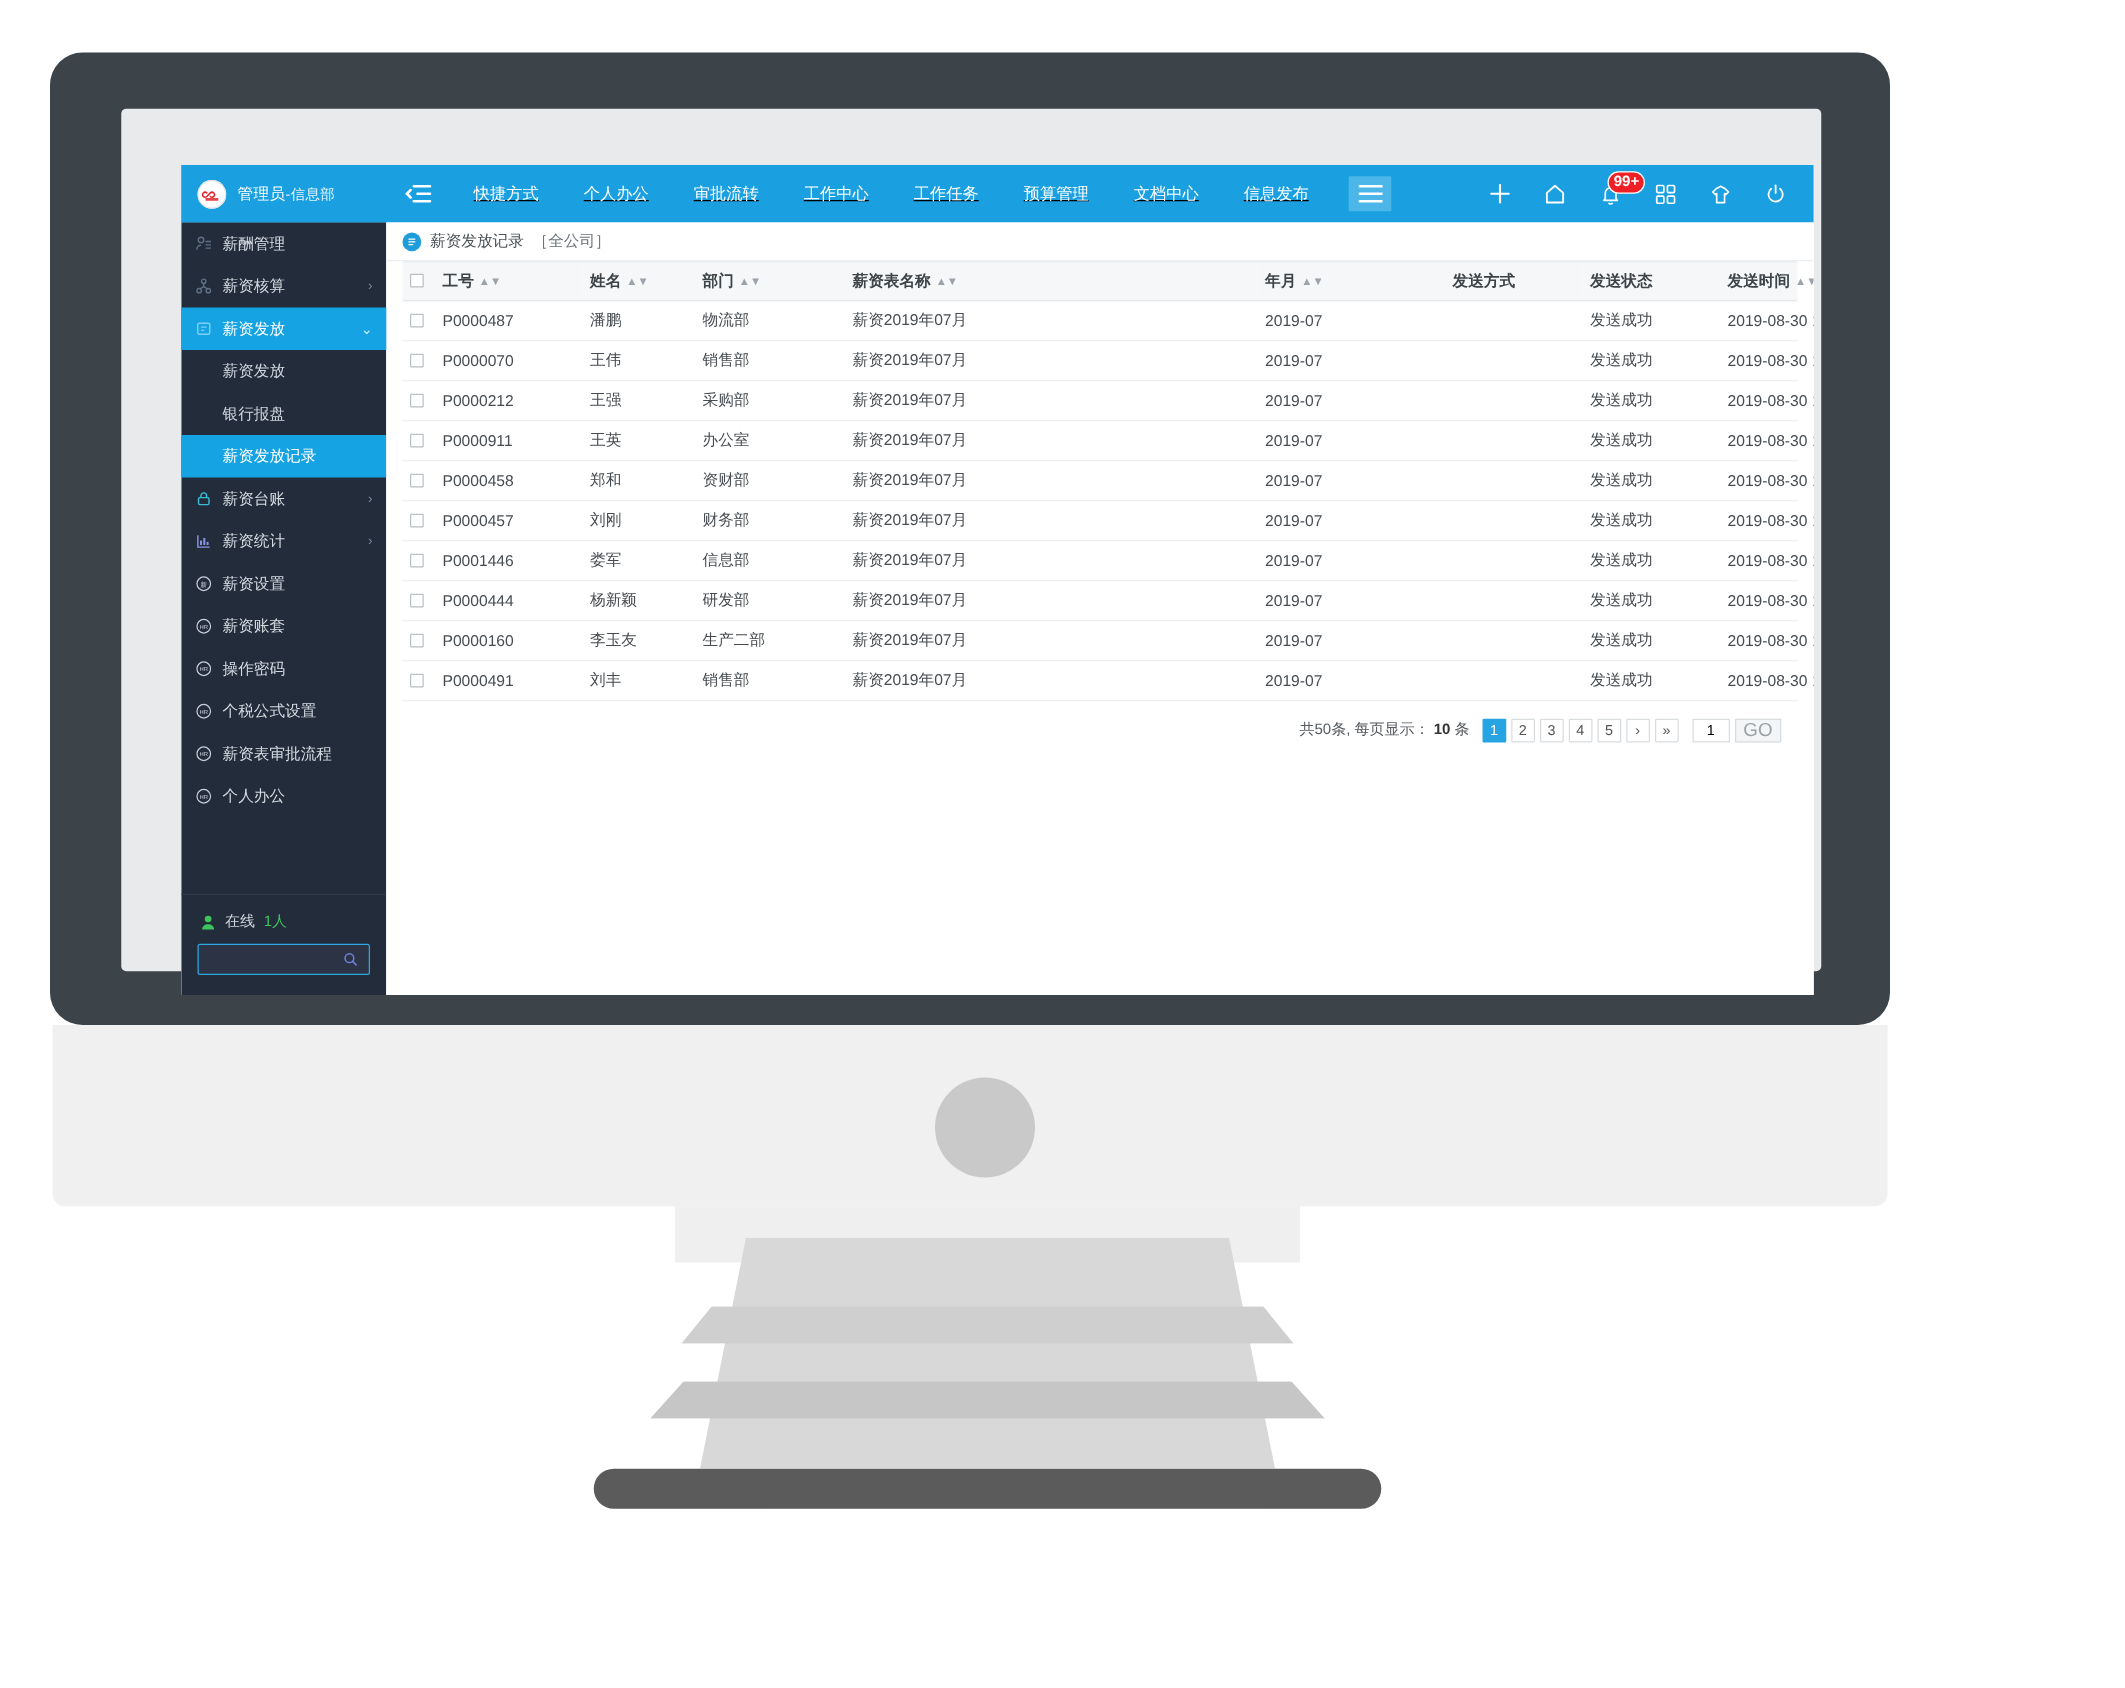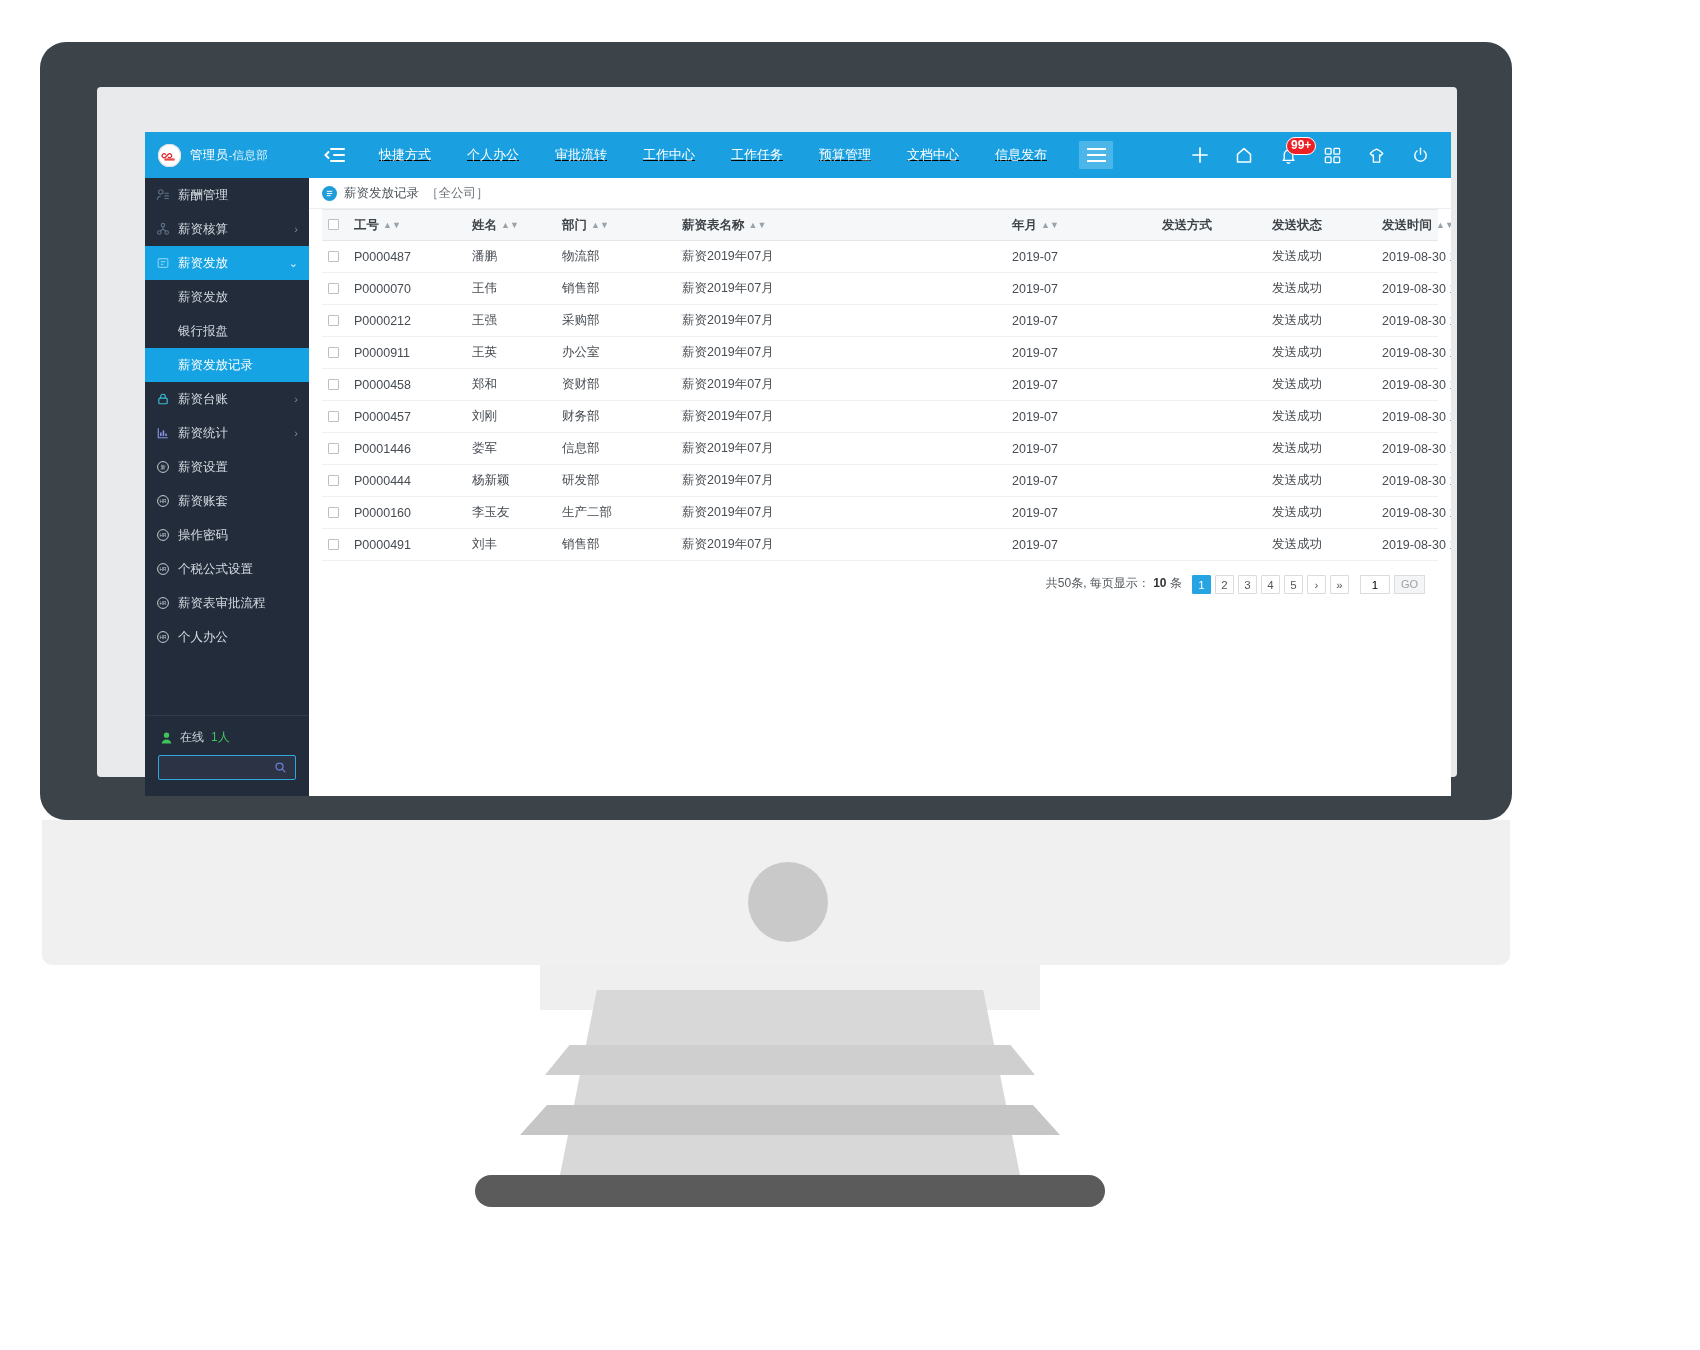--- a/index.html
+++ b/index.html
@@ -118,21 +118,21 @@
   
   .pager{display:flex;align-items:flex-start;justify-content:flex-end;gap:4px;padding:14px 13px 0 0;font-size:12px;color:#555b60;}
   .pg-txt{margin-right:6px;}
   .pg-txt b{font-weight:bold;color:#333;}
   .pg{min-width:19px;height:19px;line-height:19px;text-align:center;border:1px solid #d9dde0;background:#fff;
       font-size:11.5px;color:#555;cursor:pointer;box-sizing:border-box;padding:0 4px;border-radius:1px;}
   .pg.cur{background:#27a4e2;border-color:#27a4e2;color:#fff;}
   .pg-input{width:30px;height:19px;border:1px solid #d9dde0;text-align:center;font-size:11.5px;margin-left:7px;
             box-sizing:border-box;font-family:inherit;}
   .pg-go{height:19px;line-height:17px;padding:0 6px;border:1px solid #d9dde0;background:#f4f5f6;color:#9aa1a7;
-         font-size:11px;cursor:pointer;box-sizing:border-box;}
+         font-size:15px;cursor:pointer;box-sizing:border-box;}
 </style>
 </head>
 <body>
 
 <div class="stage">
 
   <div class="monitor">
     <div class="bezel-inner"></div>
 
     <div class="screen">

